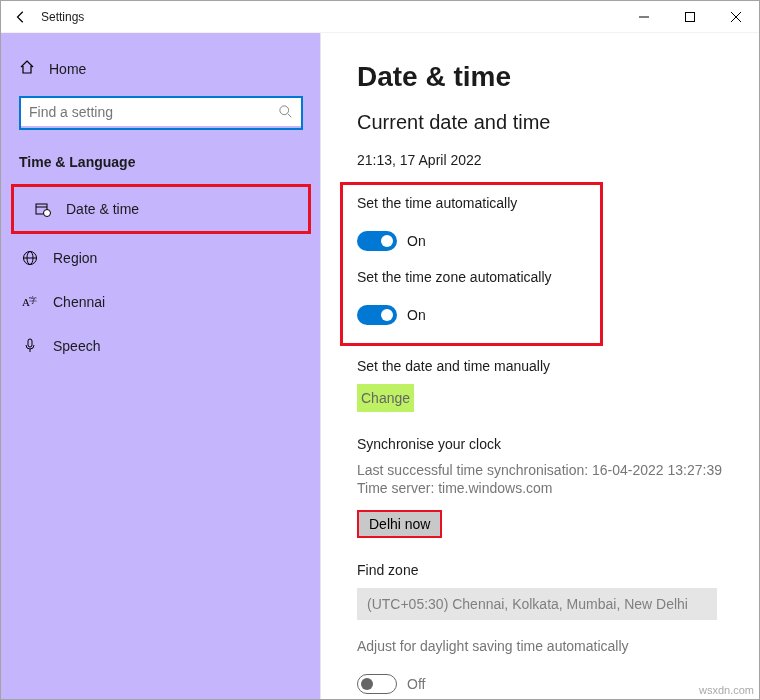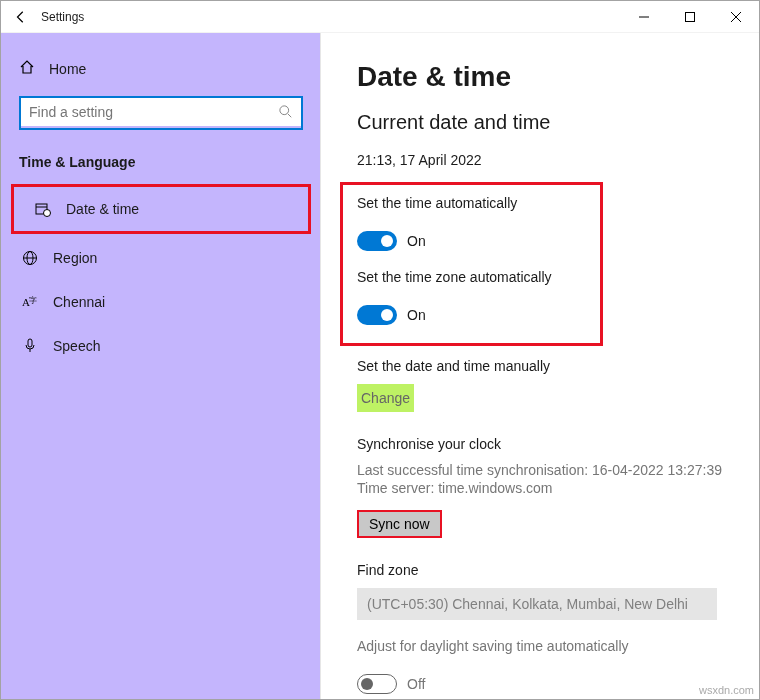--- a/index.html
+++ b/index.html
@@ -157,21 +157,21 @@
         </div>
       </div>
 
       <div class="setting-label" style="margin-top:12px">Set the date and time manually</div>
       <button class="btn" disabled="">Change</button>
 
       <div class="section-gap"></div>
       <div class="setting-label" style="font-weight:400">Synchronise your clock</div>
       <div class="small grey" style="margin-bottom:2px">Last successful time synchronisation: 16-04-2022 13:27:39</div>
       <div class="small grey">Time server: time.windows.com</div>
-      <button class="btn outlined">Sync now</button>
+      <button class="btn outlined">Delhi now</button>
 
       <div class="section-gap"></div>
       <div class="setting-label">Find zone</div>
       <button class="timezone-select" disabled="">(UTC+05:30) Chennai, Kolkata, Mumbai, New Delhi</button>
 
       <div class="setting-label grey">Adjust for daylight saving time automatically</div>
       <div class="toggle-row">
         <div class="toggle off">
             <div class="knob"></div>
           </div>

